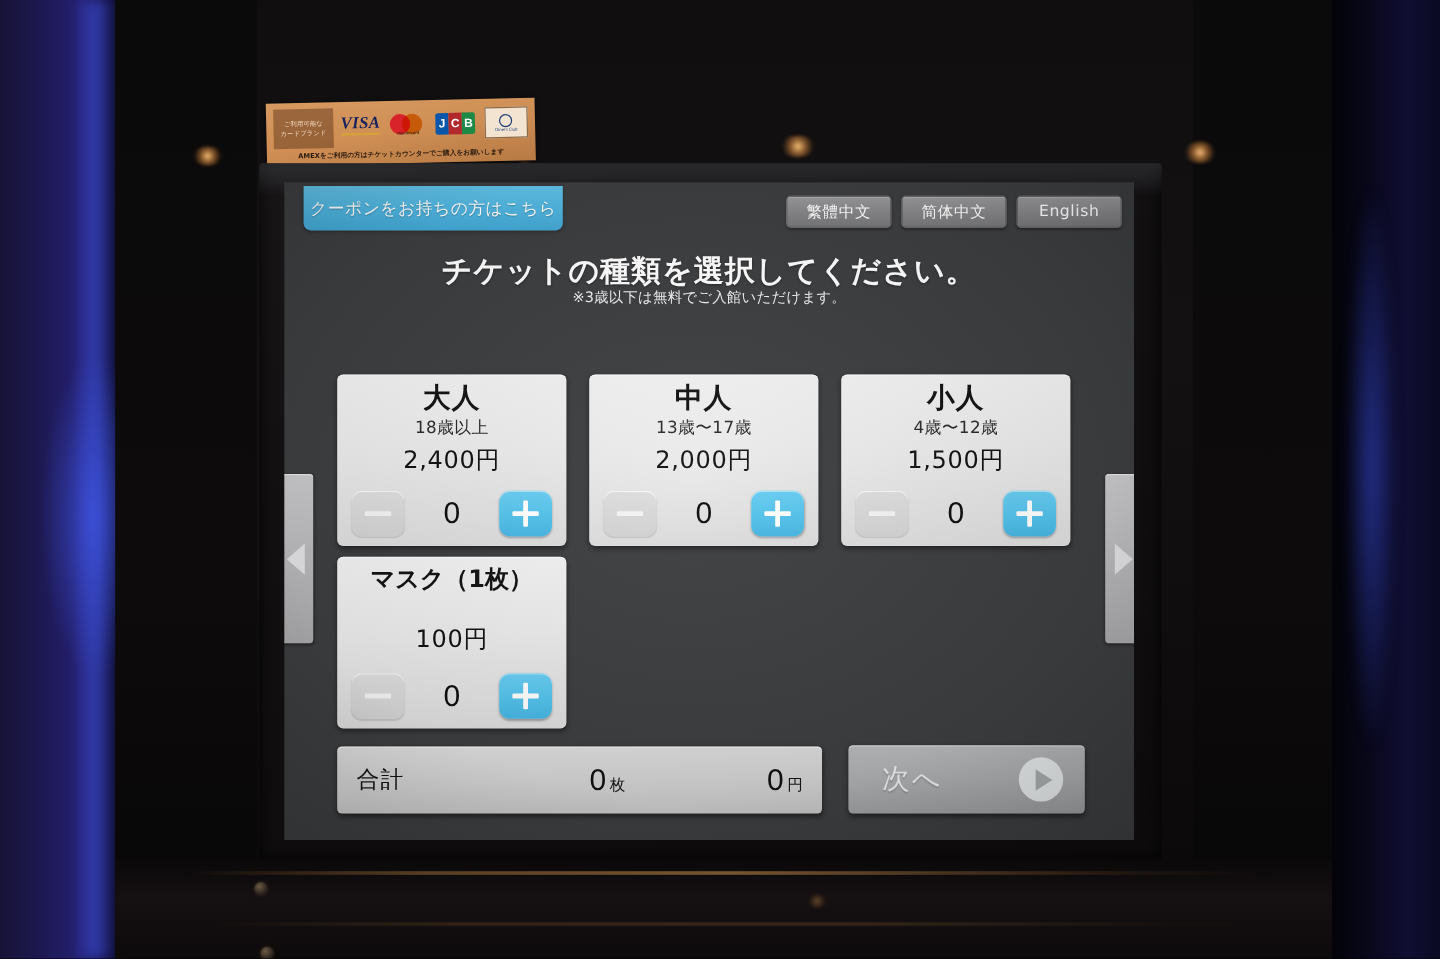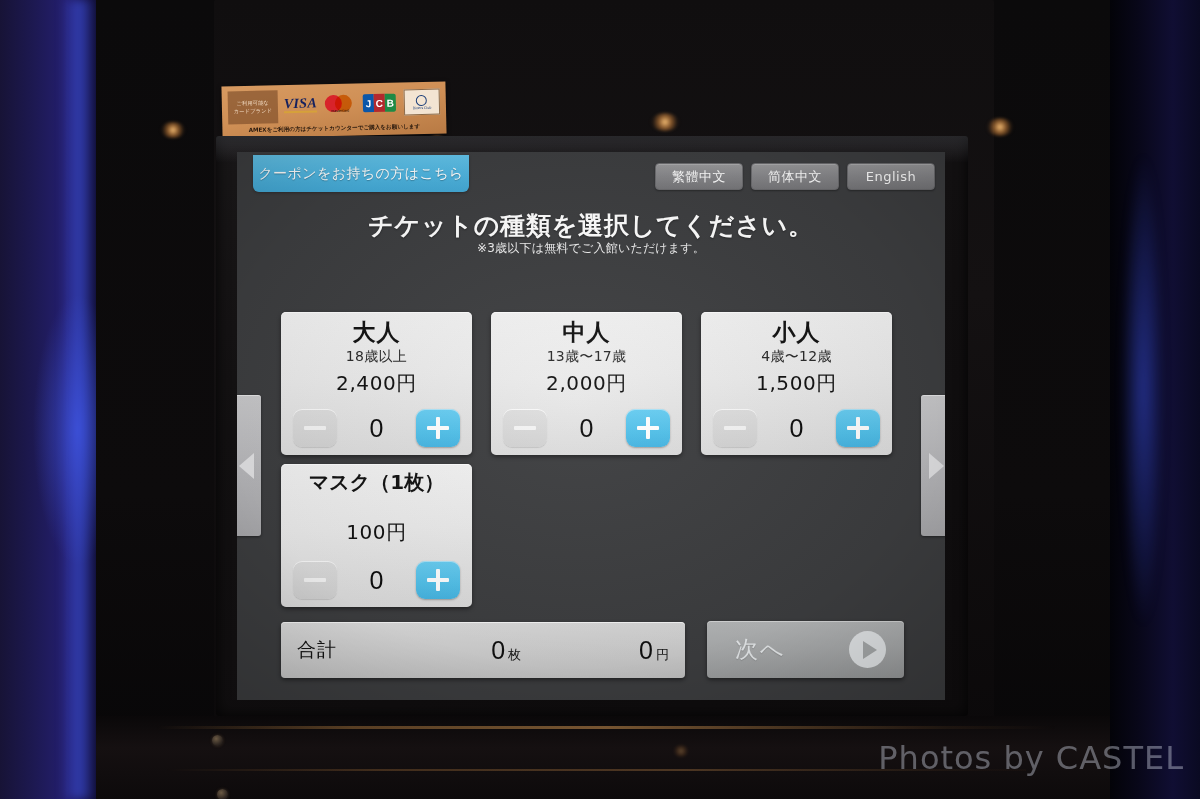--- a/index.html
+++ b/index.html
@@ -642,15 +642,14 @@
     <div class="next-btn">
       <div class="next-label">次へ</div>
       <div class="play-circle">
         <div class="play-tri"></div>
       </div>
     </div>
 
     <div class="screen-vignette"></div>
   </div>
 
-  <div class="watermark">Photos by CASTEL</div>
 
 </div>
 
 </body></html>

